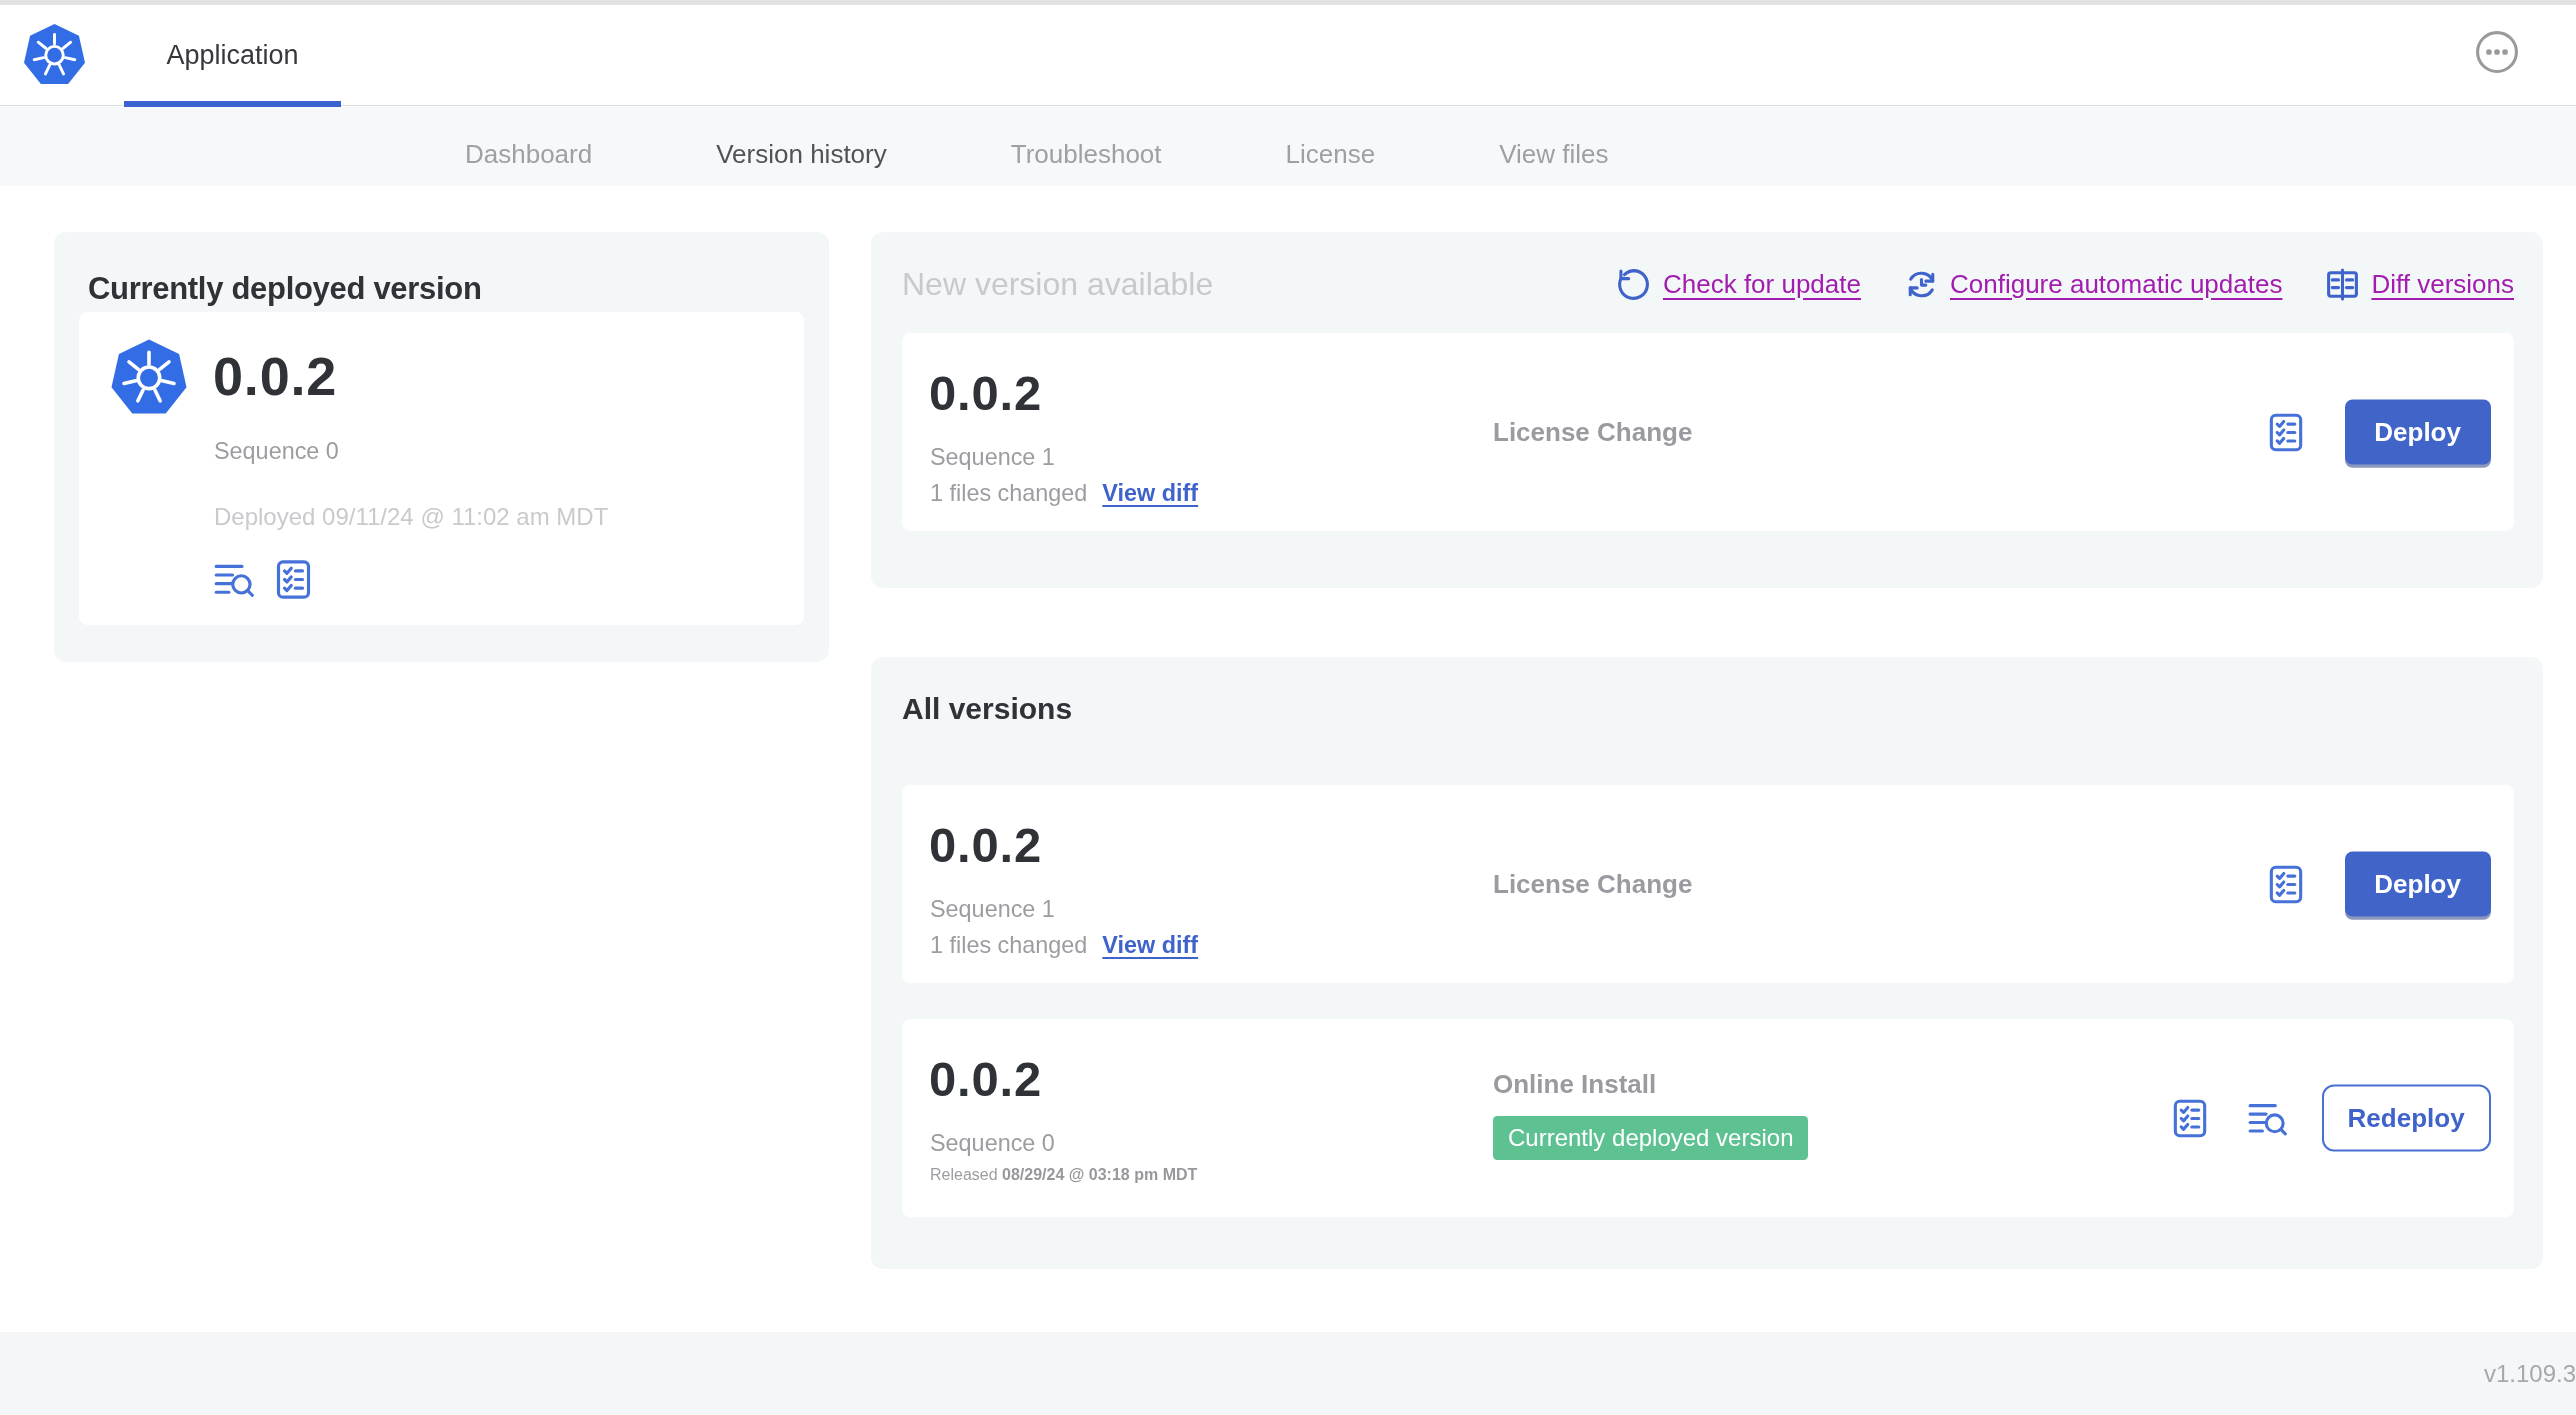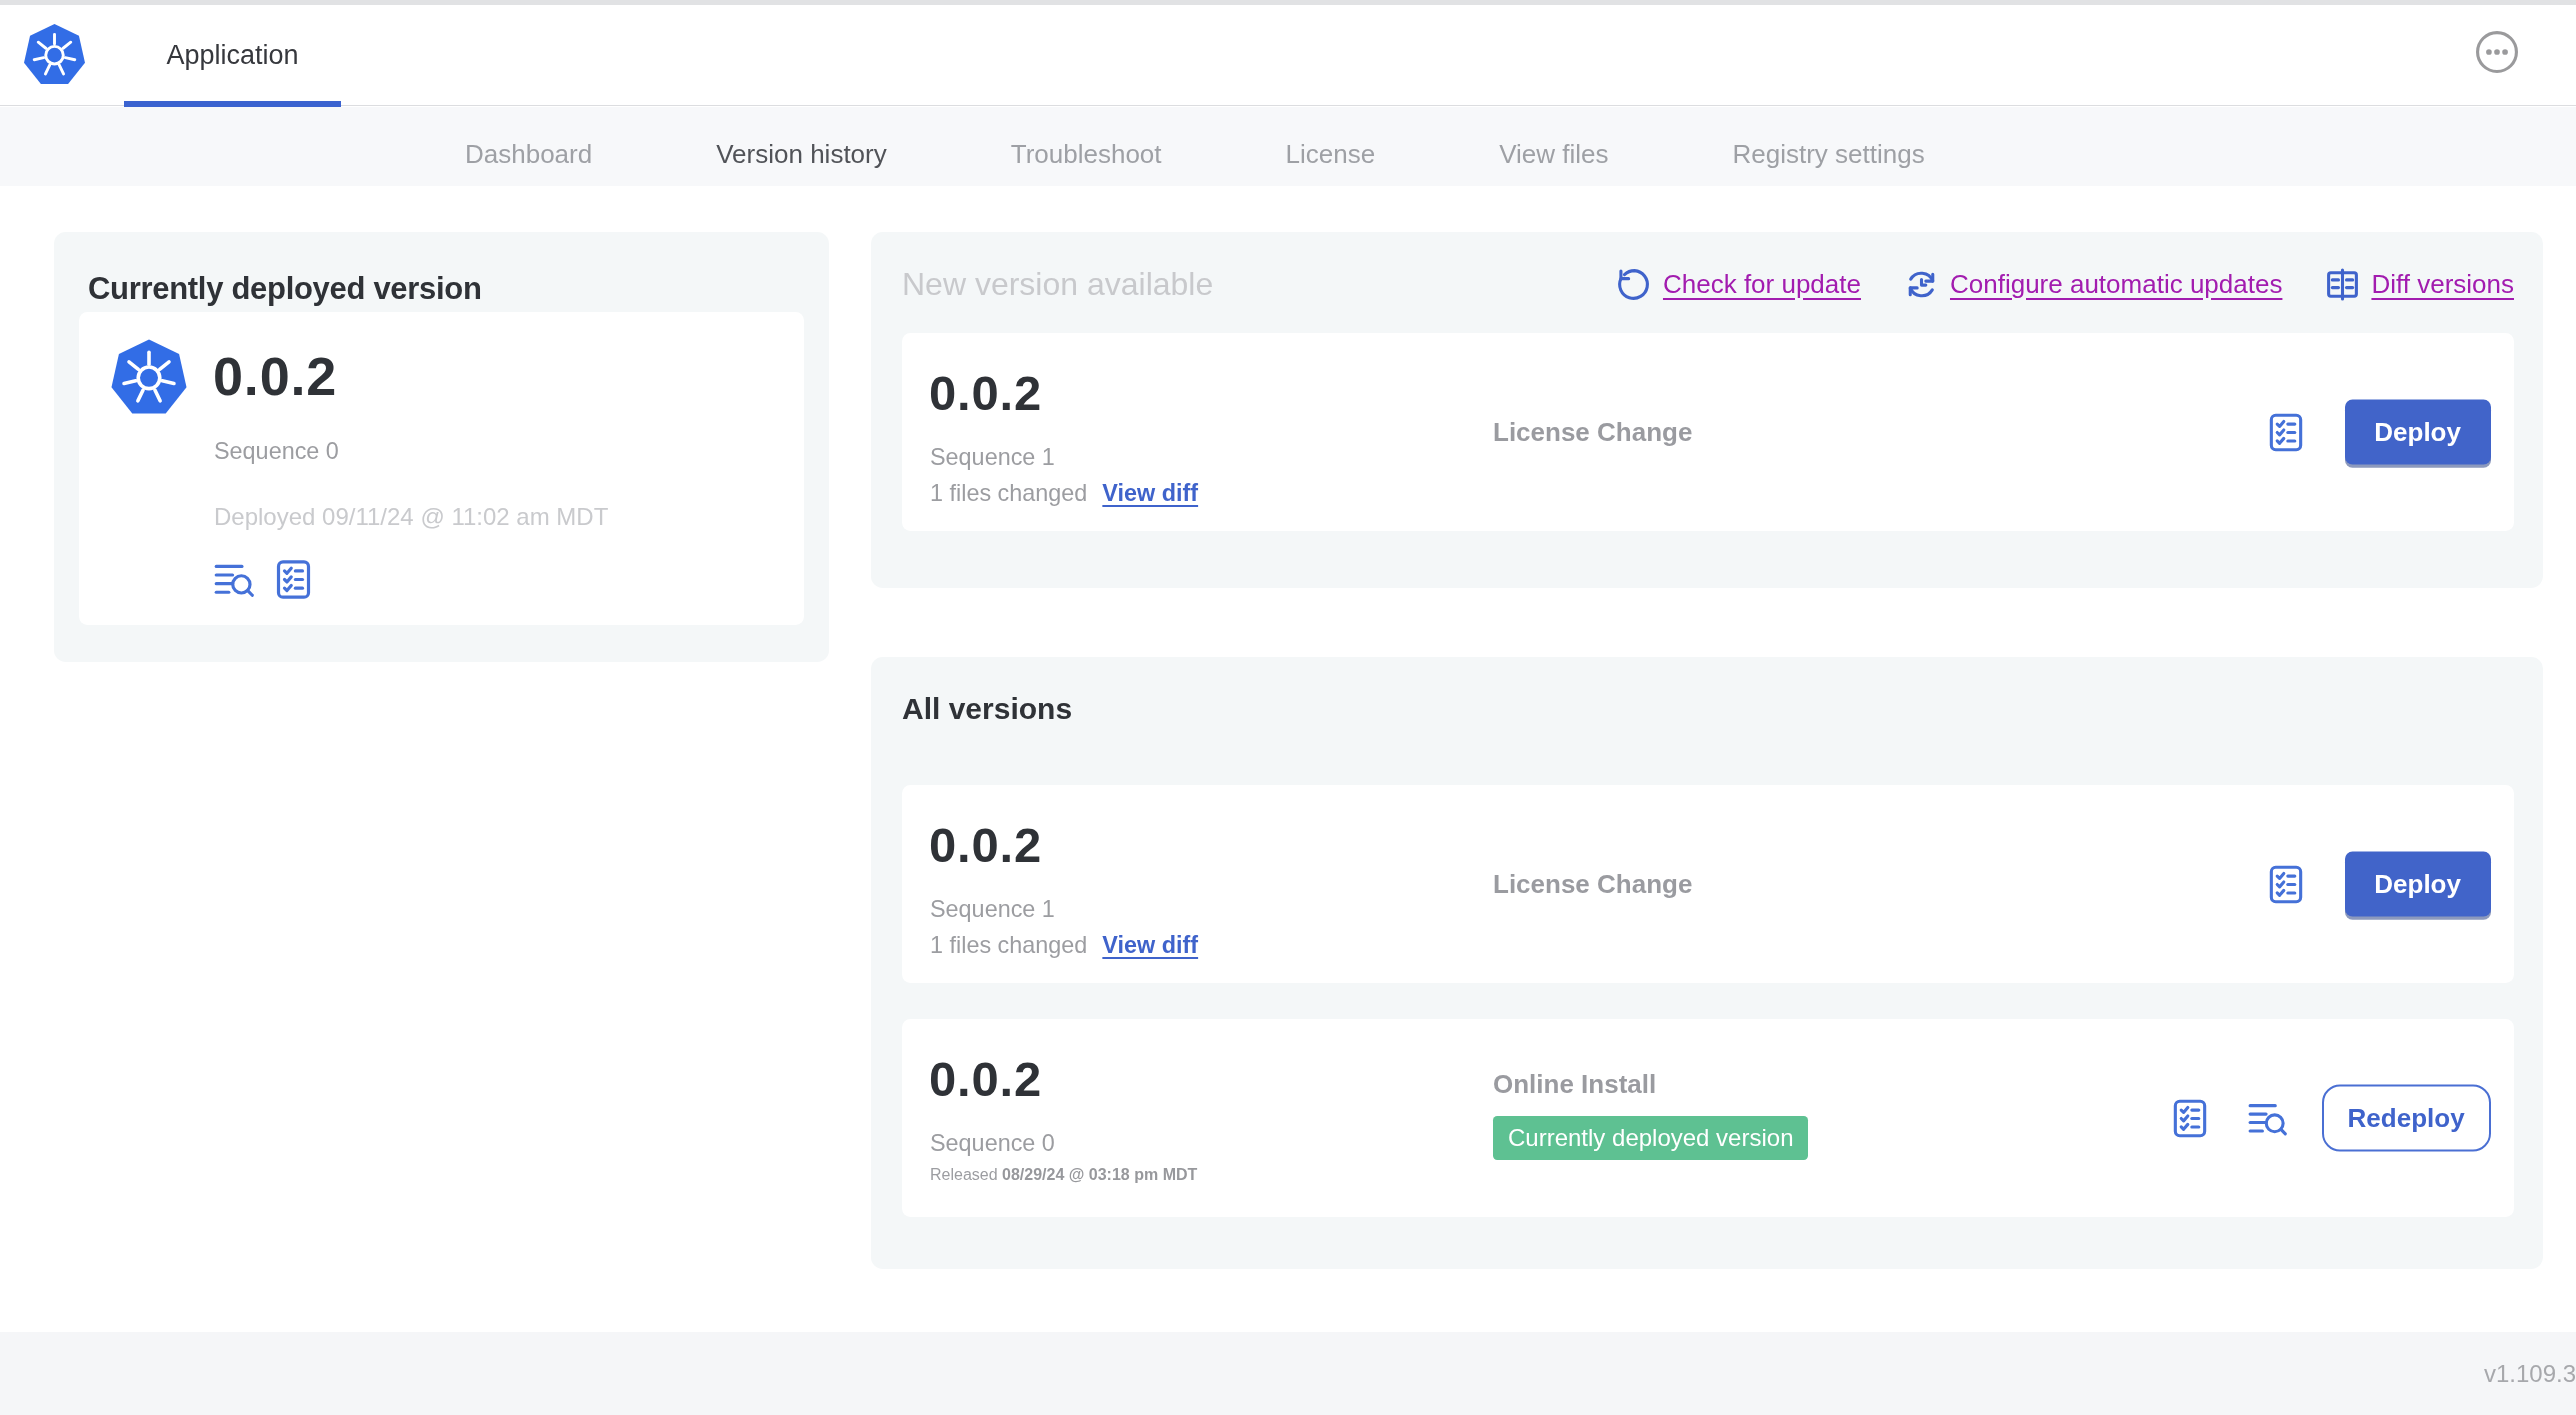--- a/index.html
+++ b/index.html
@@ -65,21 +65,21 @@
   .vr-source{position:absolute;left:591px;top:50%;transform:translateY(-50%);
     font-size:26px;font-weight:700;color:#9a9ba0;}
   .vr-source-top{position:absolute;left:591px;top:50px;font-size:26px;font-weight:700;color:#9a9ba0;}
   .badge{position:absolute;left:591px;top:97px;height:44px;line-height:44px;
     padding:0 15px;border-radius:4.2px;background:#5ec192;color:#fff;font-size:24px;}
   .vr-actions{position:absolute;right:23.4px;top:50%;transform:translateY(-50%);
     display:flex;align-items:center;gap:37px;}
   .btn-primary{min-width:146px;height:65px;border:none;border-radius:7.5px;background:#4164c9;
     color:#fff;font-size:26px;font-weight:700;font-family:inherit;cursor:pointer;
     box-shadow:0 3.3px 0 rgba(45,69,134,0.55);padding:0 25px;}
-  .btn-outline{min-width:169px;height:67px;border:2.5px solid #4a6fd3;border-radius:18px;background:#fff;
+  .btn-outline{min-width:169px;height:67px;border:2.5px solid #4a6fd3;border-radius:12px;background:#fff;
     color:#3f63cb;font-size:26px;font-weight:700;font-family:inherit;cursor:pointer;padding:0 22px;box-sizing:border-box;}
 
   .rpp{margin-left:auto;display:flex;align-items:center;gap:13.4px;}
   .rpp-label{font-size:24px;color:#33353a;}
   .rpp-select{width:95px;height:58px;background:#fff;border:1.7px solid #caccd0;border-radius:7.5px;
     box-sizing:border-box;display:flex;align-items:center;justify-content:center;gap:6.7px;
     font-size:26px;color:#33353a;cursor:pointer;}
   .rpp-select svg{width:20px;height:20px;}
 
   
@@ -119,21 +119,20 @@
       <circle cx="16.4" cy="12" r="1.55" fill="#9a9a9c"></circle>
     </svg>
   </div>
 
   <div class="nav">
     <div class="nav-tab">Dashboard</div>
     <div class="nav-tab active">Version history</div>
     <div class="nav-tab">Troubleshoot</div>
     <div class="nav-tab">License</div>
     <div class="nav-tab">View files</div>
-    <div class="nav-tab">Registry settings</div>
   </div>
 
   <div class="main">
 
     <div class="panel panel-current">
       <h2>Currently deployed version</h2>
       <div class="deployed-card">
         <svg class="logo-lg" viewBox="0 0 100 100">
           <polygon points="50,3 87.6,21.2 96.9,62.8 70.9,95.5 29.1,95.5 3.1,62.8 12.4,21.2" fill="#326de6"></polygon>
           <g stroke="#fff" stroke-width="4.5" fill="none" stroke-linecap="round">

